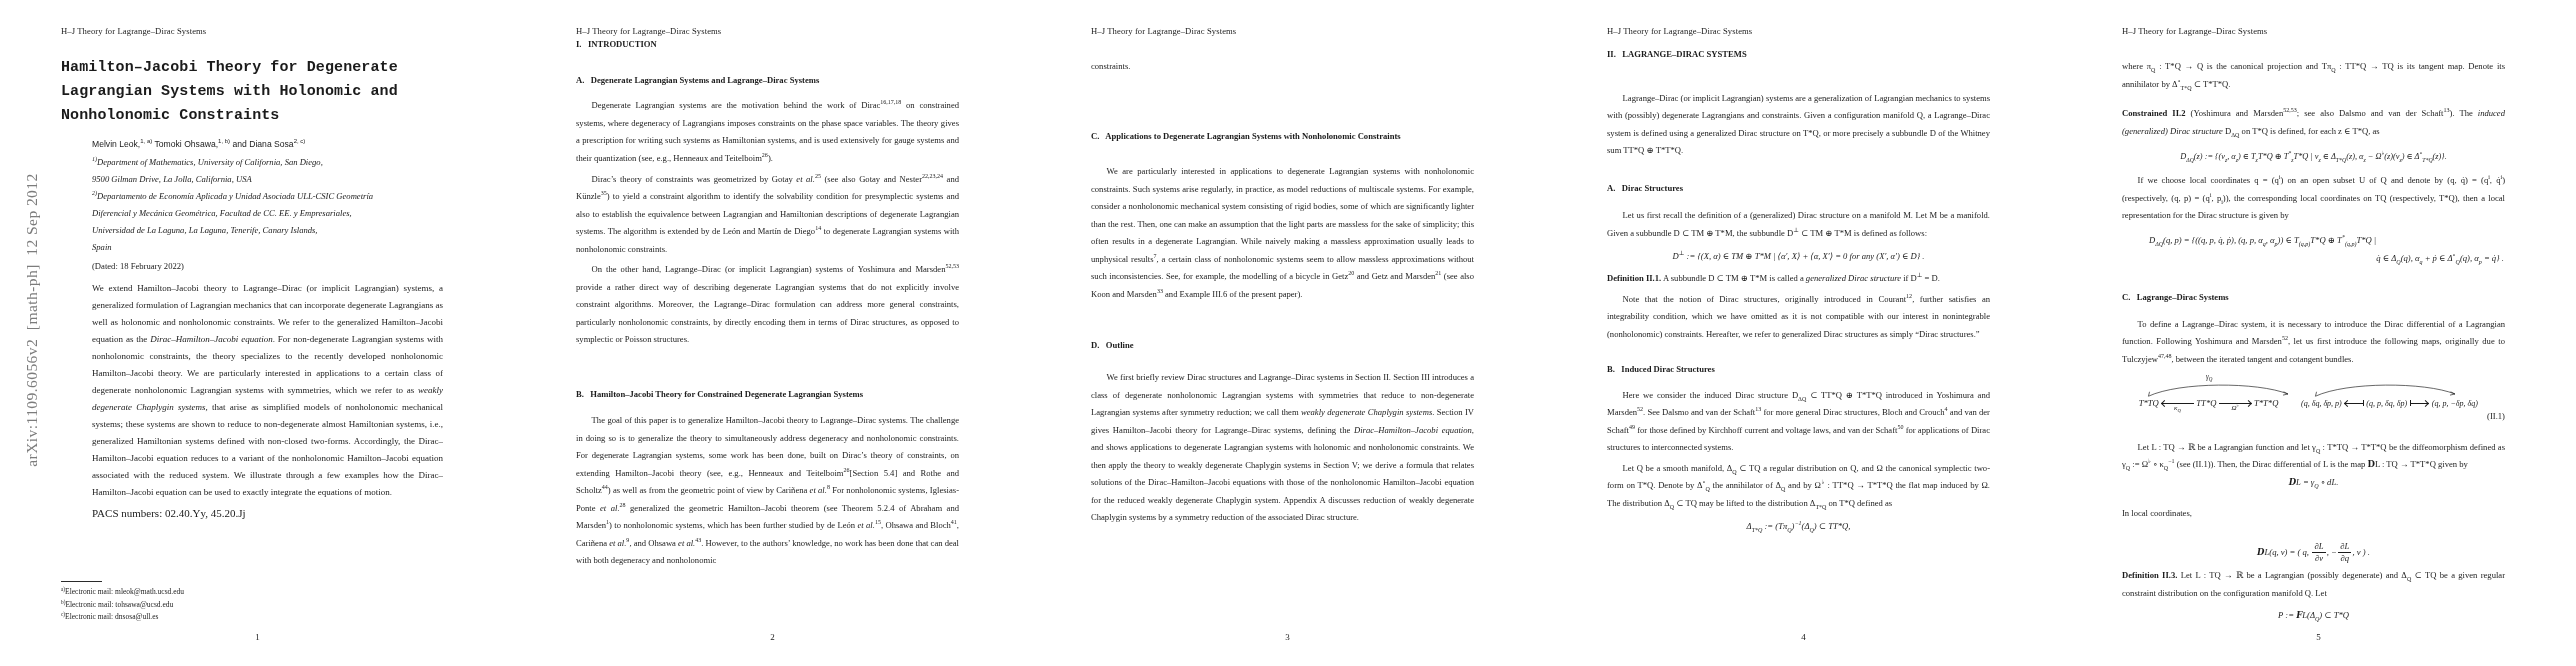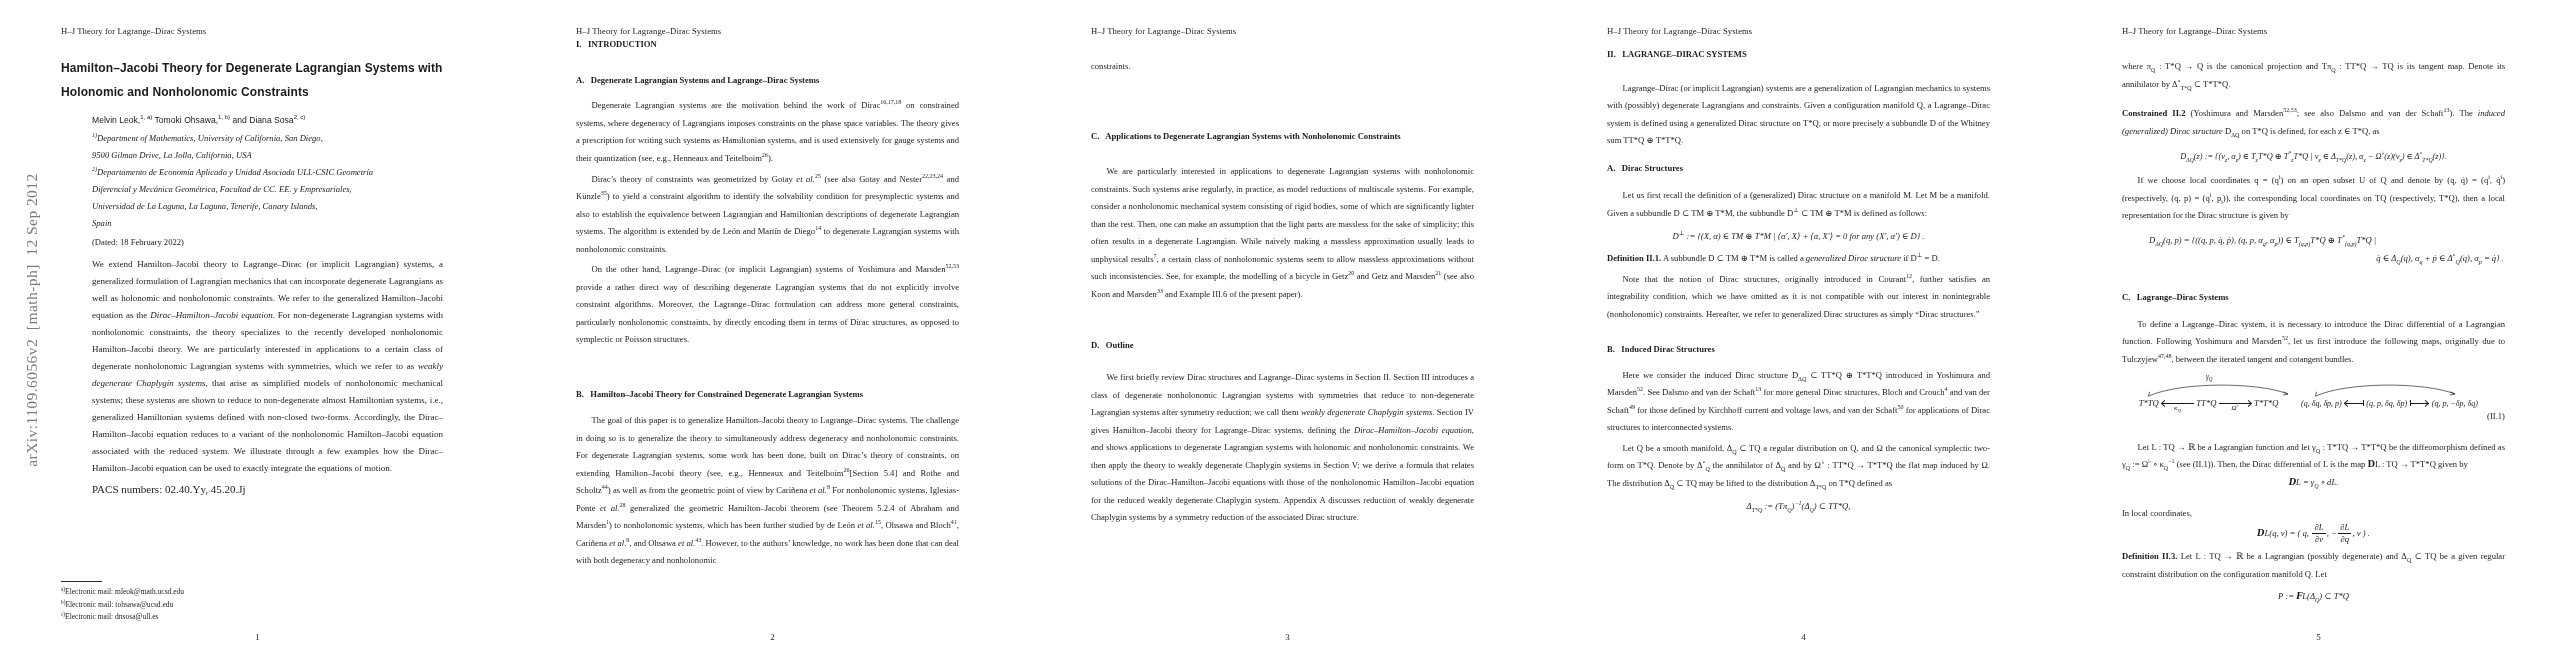--- a/index.html
+++ b/index.html
@@ -9,22 +9,22 @@
     font-family:"Liberation Serif","DejaVu Serif","DejaVu Sans",serif;
     color:#1b1b1b;
   }
   #canvas { position:absolute; left:0; top:0; width:2576px; height:667px; background:#fff; }
   .page { position:absolute; top:0; width:515px; height:533px; background:#fff; }
   .runhead { position:absolute; top:26px; left:61px; font-size:8.6px; letter-spacing:0.1px; }
   .content { position:absolute; left:61px; top:0; width:383px; font-size:8.6px; }
   .pagenum { position:absolute; top:632px; left:0; width:100%; text-align:center; font-size:9px; }
 
   
-  .title { margin-top:56px; font-family:Liberation Sans, sans-serif;
-           font-weight:700; font-size:12px; line-height:24px; letter-spacing:0.1px; }
+  .title { margin-top:56px; font-family:Liberation Mono, monospace;
+           font-weight:700; font-size:15px; line-height:24px; letter-spacing:0.1px; }
   .authors { margin:7.8px 0 0 31px; font-family:"Liberation Sans","DejaVu Sans",sans-serif;
              font-size:8.6px; line-height:17px; }
   .affil { margin:1.7px 0 0 31px; font-style:italic; font-size:8.6px; line-height:17px; }
   .dated { margin:5px 0 0 31px; font-size:8.6px; }
   .abstract { margin:8.3px 0 0 31px; width:351px; font-size:9px; line-height:17px; text-align:justify; }
   .pacs { margin:6px 0 0 31px; font-size:11px; }
   .keywords { margin:1.7px 0 0 31px; font-size:8.6px; line-height:17px; text-align:justify; width:351px; }
   .fnblock { position:absolute; left:61px; top:581px; width:383px; font-size:7.5px; line-height:12.8px; }
   .fnrule { width:41px; border-top:0.7px solid #2a2a2a; margin-bottom:3.9px; }
 
@@ -118,22 +118,22 @@
       <div class="shead" style="margin-top:34px">D.   Outline</div>
       <div class="para" style="margin-top:14.5px">We first briefly review Dirac structures and Lagrange–Dirac systems in Section II. Section III introduces a class of degenerate nonholonomic Lagrangian systems with symmetries that reduce to non-degenerate Lagrangian systems after symmetry reduction; we call them <i>weakly degenerate Chaplygin systems</i>. Section IV gives Hamilton–Jacobi theory for Lagrange–Dirac systems, defining the <i>Dirac–Hamilton–Jacobi equation</i>, and shows applications to degenerate Lagrangian systems with holonomic and nonholonomic constraints. We then apply the theory to weakly degenerate Chaplygin systems in Section V; we derive a formula that relates solutions of the Dirac–Hamilton–Jacobi equations with those of the nonholonomic Hamilton–Jacobi equation for the reduced weakly degenerate Chaplygin system. Appendix A discusses reduction of weakly degenerate Chaplygin systems by a symmetry reduction of the associated Dirac structure.</div>
     </div>
     <div class="pagenum">3</div>
   </div>
 
   <div class="page" style="left:1546px">
     <div class="runhead">H–J Theory for Lagrange–Dirac Systems</div>
     <div class="content">
       <div class="shead" style="margin-top:46px">II.   LAGRANGE–DIRAC SYSTEMS</div>
-      <div class="para" style="margin-top:16px">Lagrange–Dirac (or implicit Lagrangian) systems are a generalization of Lagrangian mechanics to systems with (possibly) degenerate Lagrangians and constraints. Given a configuration manifold Q, a Lagrange–Dirac system is defined using a generalized Dirac structure on T*Q, or more precisely a subbundle D of the Whitney sum TT*Q ⊕ T*T*Q.</div>
-      <div class="shead" style="margin-top:10px">A.   Dirac Structures</div>
+      <div class="para" style="margin-top:26px">Lagrange–Dirac (or implicit Lagrangian) systems are a generalization of Lagrangian mechanics to systems with (possibly) degenerate Lagrangians and constraints. Given a configuration manifold Q, a Lagrange–Dirac system is defined using a generalized Dirac structure on T*Q, or more precisely a subbundle D of the Whitney sum TT*Q ⊕ T*T*Q.</div>
+      <div class="shead" style="margin-top:20px">A.   Dirac Structures</div>
       <div class="para" style="margin-top:10px">Let us first recall the definition of a (generalized) Dirac structure on a manifold M. Let M be a manifold. Given a subbundle D ⊂ TM ⊕ T*M, the subbundle D<sup>⊥</sup> ⊂ TM ⊕ T*M is defined as follows:</div>
       <div class="eq" style="margin-top:6.1px">D<sup>⊥</sup> := {(X, α) ∈ TM ⊕ T*M  |  ⟨α′, X⟩ + ⟨α, X′⟩ = 0 for any (X′, α′) ∈ D} .</div>
       <div class="defp" style="margin-top:4.4px"><b>Definition II.1.</b> A subbundle D ⊂ TM ⊕ T*M is called a <i>generalized Dirac structure</i> if D<sup>⊥</sup> = D.</div>
       <div class="para">Note that the notion of Dirac structures, originally introduced in Courant<sup>12</sup>, further satisfies an integrability condition, which we have omitted as it is not compatible with our interest in nonintegrable (nonholonomic) constraints. Hereafter, we refer to generalized Dirac structures as simply “Dirac structures.”</div>
       <div class="shead" style="margin-top:18px">B.   Induced Dirac Structures</div>
       <div class="para" style="margin-top:7.8px">Here we consider the induced Dirac structure D<sub>ΔQ</sub> ⊂ TT*Q ⊕ T*T*Q introduced in Yoshimura and Marsden<sup>52</sup>. See Dalsmo and van der Schaft<sup>13</sup> for more general Dirac structures, Bloch and Crouch<sup>4</sup> and van der Schaft<sup>49</sup> for those defined by Kirchhoff current and voltage laws, and van der Schaft<sup>50</sup> for applications of Dirac structures to interconnected systems.</div>
       <div class="para">Let Q be a smooth manifold, Δ<sub>Q</sub> ⊂ TQ a regular distribution on Q, and Ω the canonical symplectic two-form on T*Q. Denote by Δ<sup>∘</sup><sub>Q</sub> the annihilator of Δ<sub>Q</sub> and by Ω<sup>♭</sup> : TT*Q → T*T*Q the flat map induced by Ω. The distribution Δ<sub>Q</sub> ⊂ TQ may be lifted to the distribution Δ<sub>T*Q</sub> on T*Q defined as</div>
       <div class="eq" style="margin-top:5.6px">Δ<sub>T*Q</sub> := (Tπ<sub>Q</sub>)<sup>−1</sup>(Δ<sub>Q</sub>) ⊂ TT*Q,</div>
     </div>
     <div class="pagenum">4</div>
@@ -168,21 +168,21 @@
         </span>
         <span class="drow tuples">
           <span>(q, δq, δp, p)</span><span class="ar aleft tickR" style="width:19px"><span class="ln"></span></span><span>(q, p, δq, δp)</span><span class="ar tickL aright" style="width:19px"><span class="ln"></span></span><span>(q, p, −δp, δq)</span>
         </span>
         <span class="eqtag">(II.1)</span>
       </div>
 
       <div class="para" style="margin-top:7.8px">Let L : TQ → ℝ be a Lagrangian function and let γ<sub>Q</sub> : T*TQ → T*T*Q be the diffeomorphism defined as γ<sub>Q</sub> := Ω<sup>♭</sup> ∘ κ<sub>Q</sub><sup>−1</sup> (see (II.1)). Then, the Dirac differential of L is the map <span class="frak">D</span>L : TQ → T*T*Q given by</div>
       <div class="eq"><span class="frak">D</span>L = γ<sub>Q</sub> ∘ dL.</div>
       <div class="cont" style="margin-top:14px">In local coordinates,</div>
-      <div class="eq" style="margin-top:0"><span class="frak">D</span>L(q, v) = ( q, <span class="frac"><span class="fn">∂L</span><span class="fd">∂v</span></span>, −<span class="frac"><span class="fn">∂L</span><span class="fd">∂q</span></span>, v ) .</div>
+      <div class="eq" style="margin-top:19px"><span class="frak">D</span>L(q, v) = ( q, <span class="frac"><span class="fn">∂L</span><span class="fd">∂v</span></span>, −<span class="frac"><span class="fn">∂L</span><span class="fd">∂q</span></span>, v ) .</div>
       <div class="defp" style="margin-top:4.4px"><b>Definition II.3.</b> Let L : TQ → ℝ be a Lagrangian (possibly degenerate) and Δ<sub>Q</sub> ⊂ TQ be a given regular constraint distribution on the configuration manifold Q. Let</div>
       <div class="eq" style="margin-top:4.4px">P := <span class="frak">F</span>L(Δ<sub>Q</sub>) ⊂ T*Q</div>
     </div>
     <div class="pagenum">5</div>
   </div>
 
   <div class="stamp">
     <span class="stamp-in">arXiv:1109.6056v2  [math-ph]  12 Sep 2012</span>
   </div>
 

